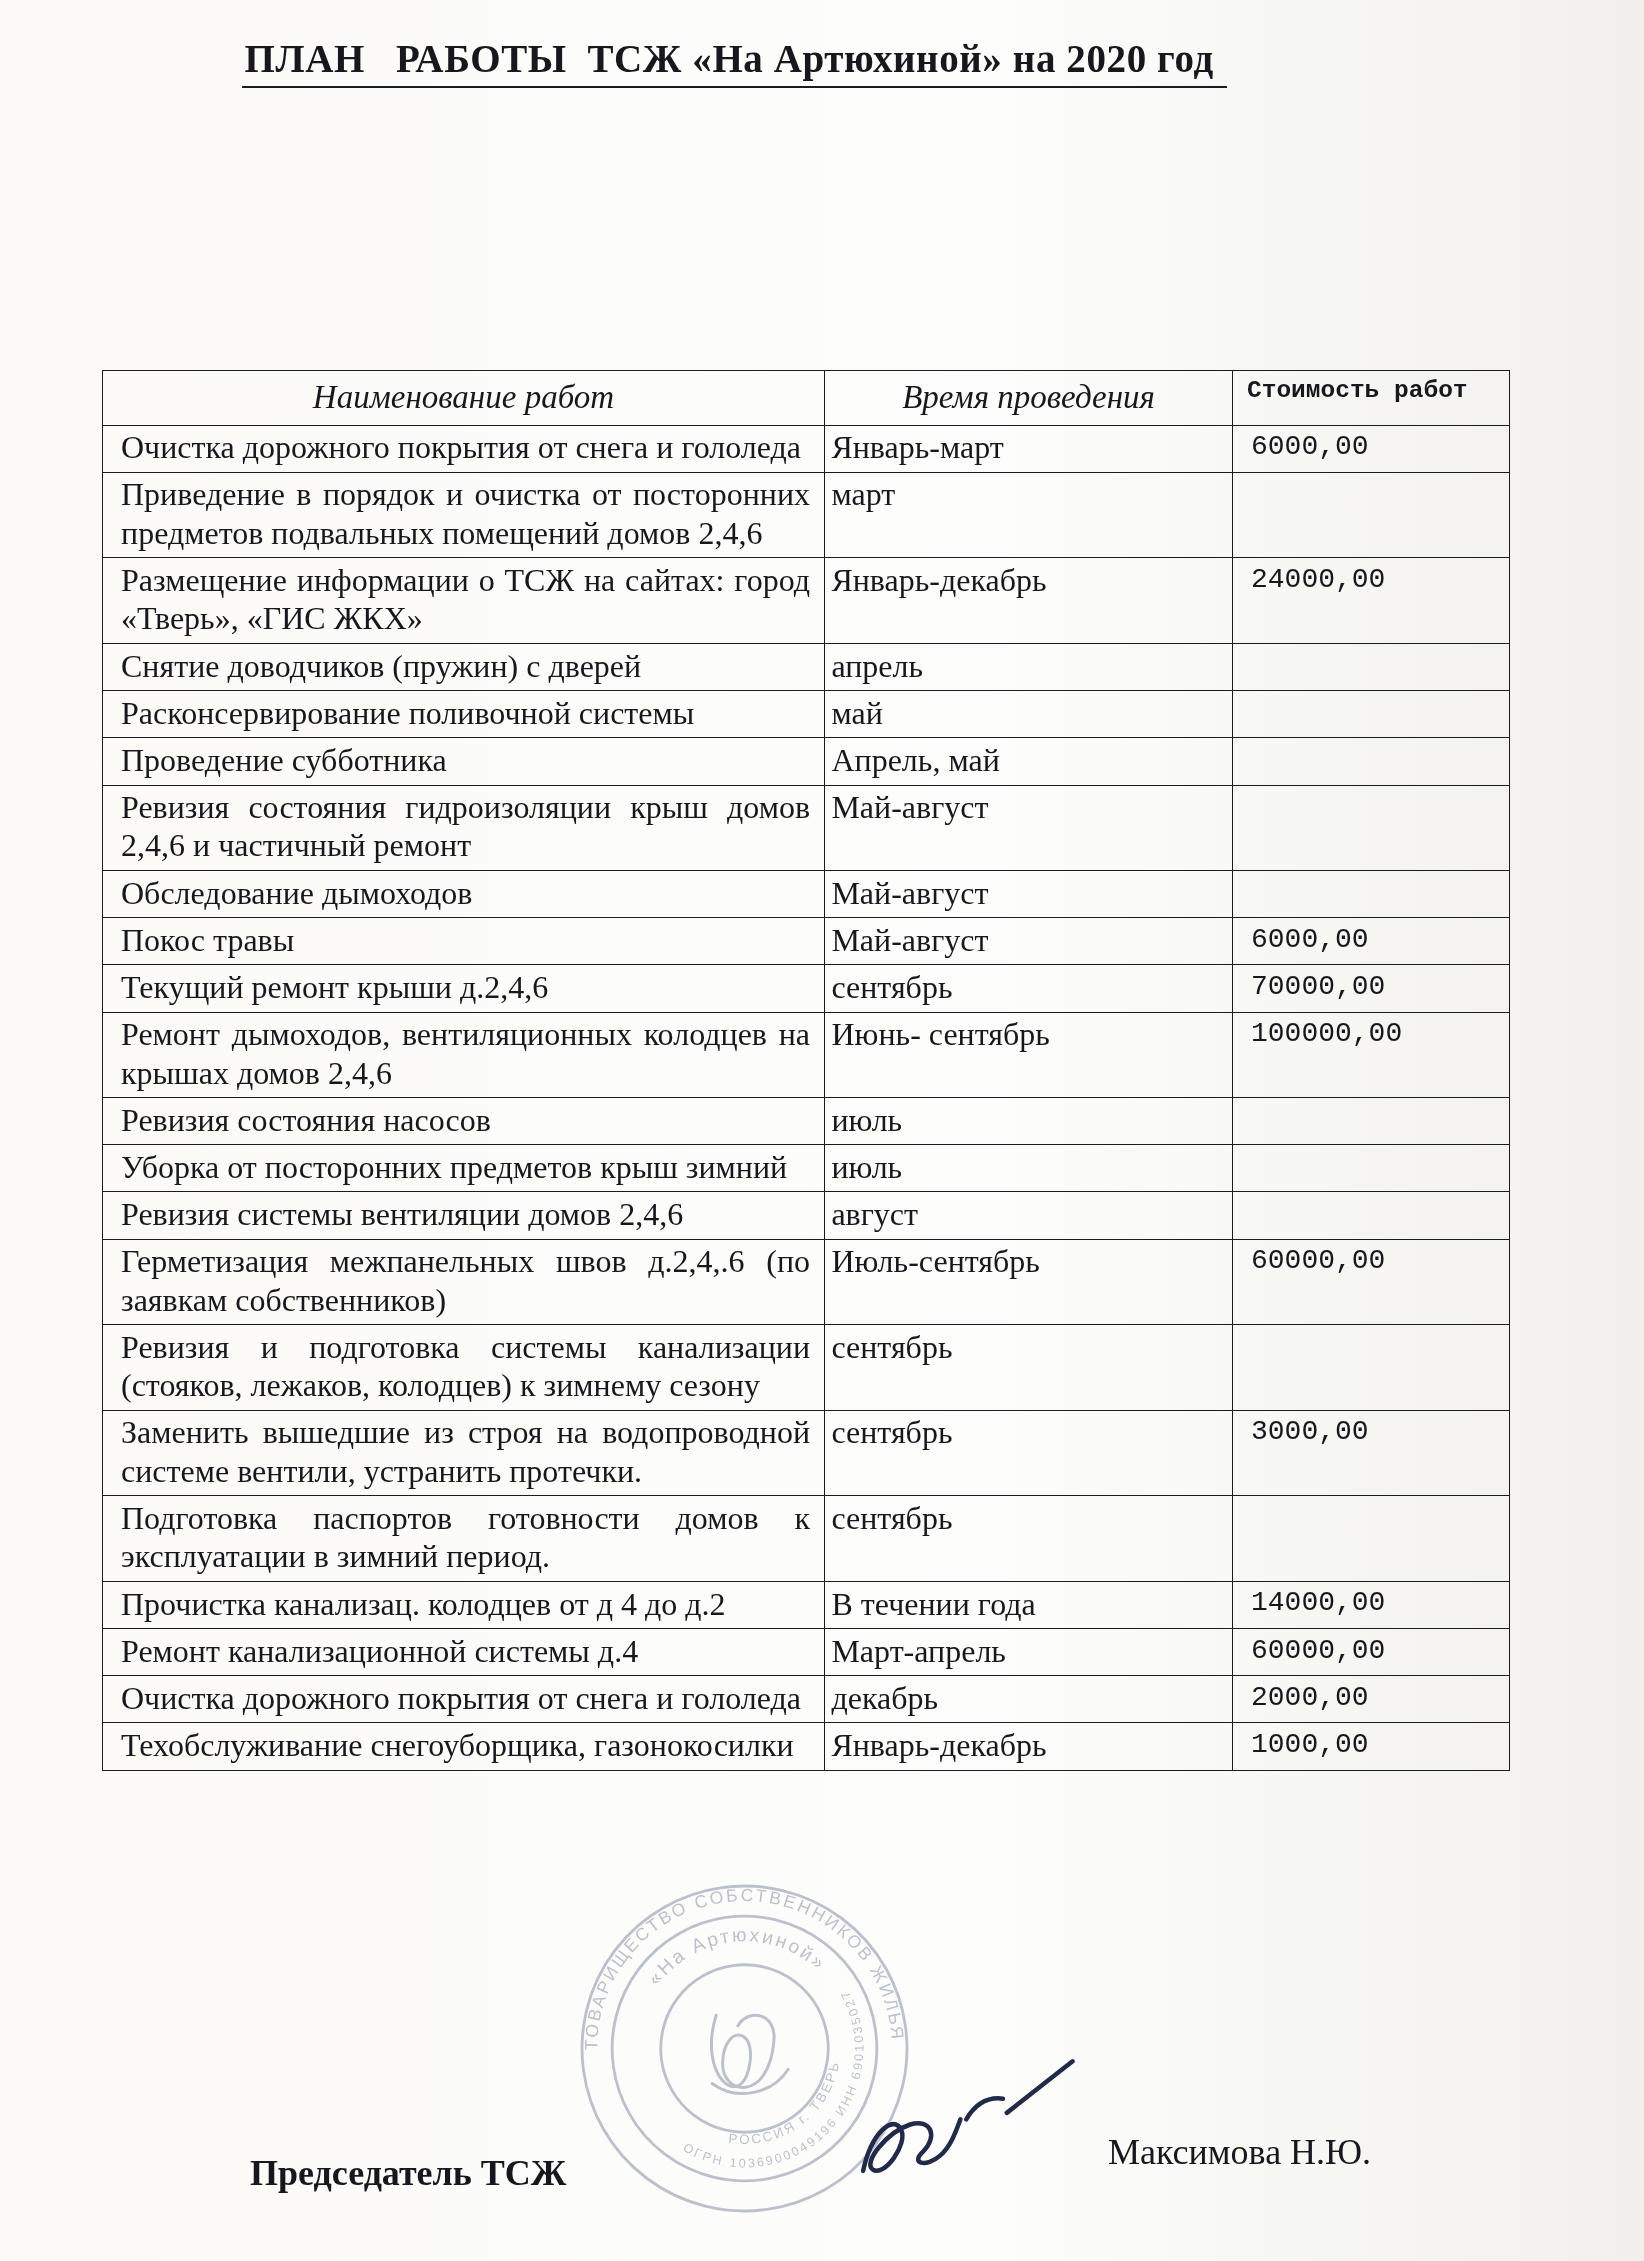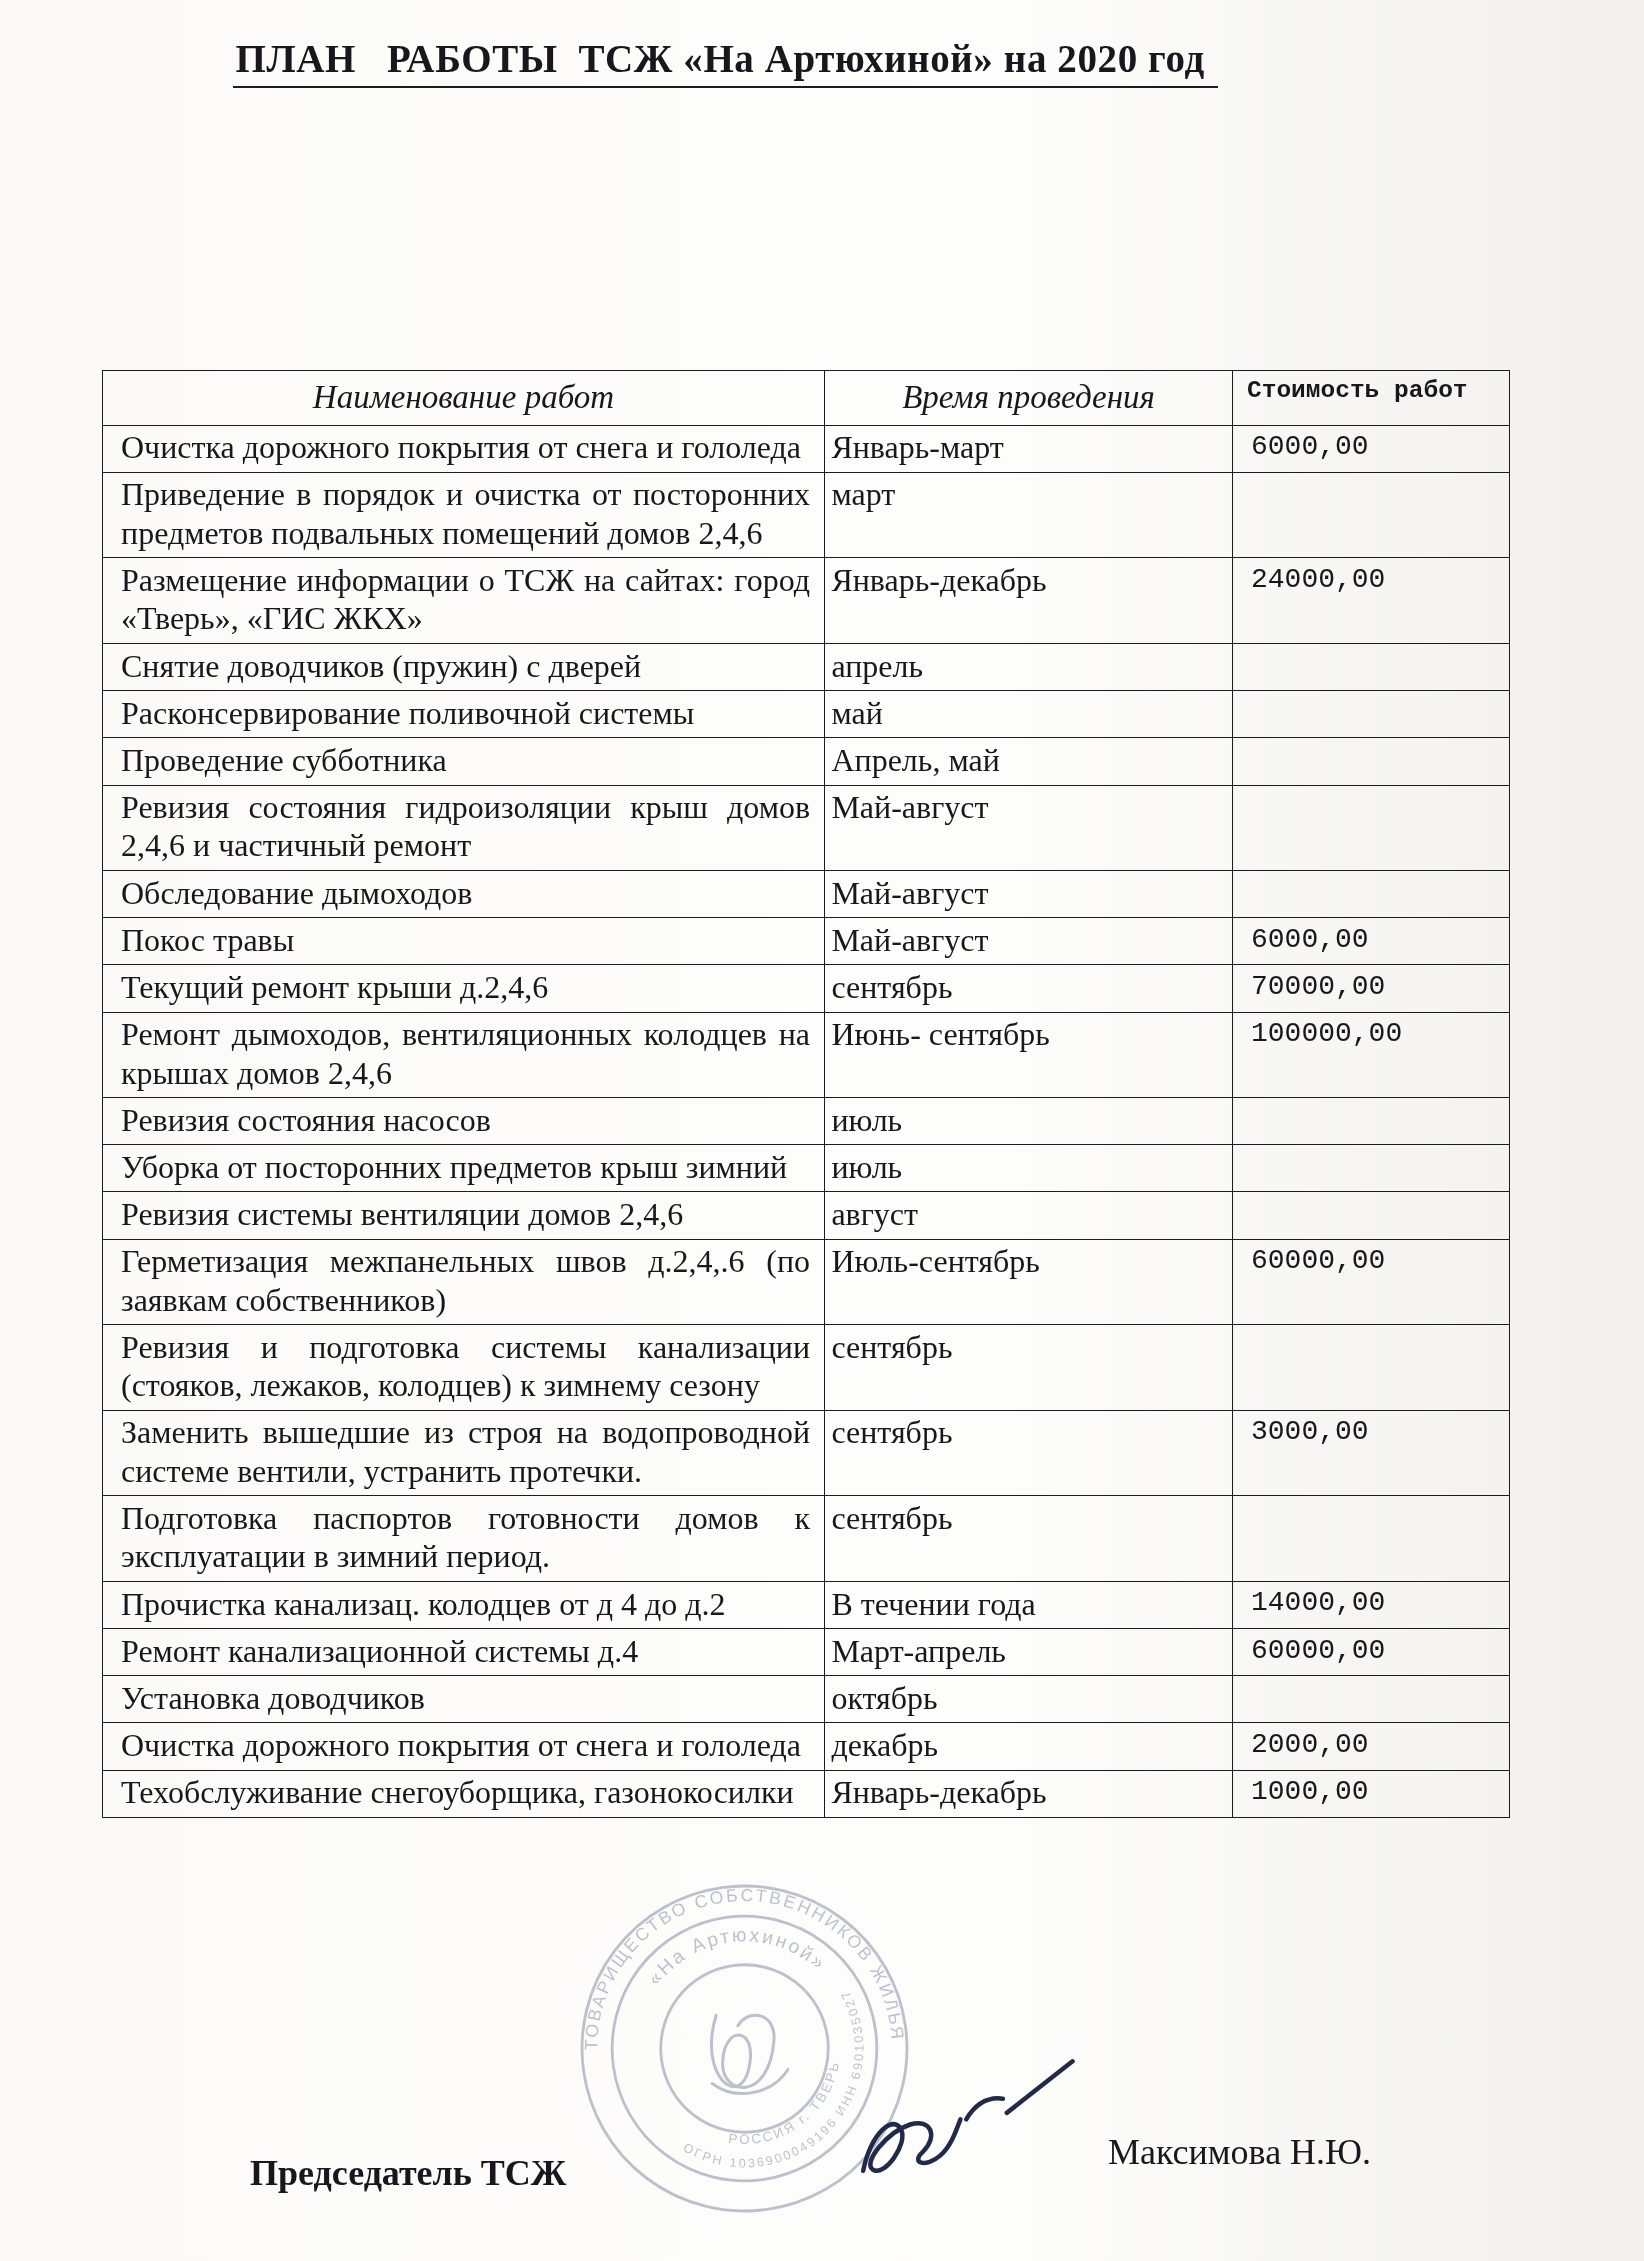--- a/index.html
+++ b/index.html
@@ -9,21 +9,21 @@
     overflow:hidden;
     background:#f4f3ef;
     font-family:"Liberation Serif","DejaVu Serif",serif;
     color:#17171d;
   }
   .page {
     position:absolute; inset:0;
     background:linear-gradient(90deg,#fbfaf7 0%,#fdfdfb 60%,#f1f0ec 100%);
   }
   .title {
-    position:absolute; left:233px; top:36px;
+    position:absolute; left:242px; top:36px;
     font-size:39px; font-weight:700; letter-spacing:0.6px;
     white-space:pre;
     border-bottom:2.6px solid #1b1b22;
     padding:0 13px 5.2px 2.6px;
   }
   table.work-table {
     position:absolute; left:102px; top:370px; width:1406px;
     border-collapse:collapse; table-layout:fixed;
     background:transparent;
   }
@@ -198,25 +198,20 @@
           <td class="col-work">Прочистка канализац. колодцев от д 4  до д.2</td>
           <td class="col-time">В течении года</td>
           <td class="col-cost">14000,00</td>
         </tr>
         <tr>
           <td class="col-work">Ремонт канализационной системы д.4</td>
           <td class="col-time">Март-апрель</td>
           <td class="col-cost">60000,00</td>
         </tr>
         <tr>
-          <td class="col-work">Установка доводчиков</td>
-          <td class="col-time">октябрь</td>
-          <td class="col-cost"></td>
-        </tr>
-        <tr>
           <td class="col-work">Очистка дорожного покрытия от снега и гололеда</td>
           <td class="col-time">декабрь</td>
           <td class="col-cost">2000,00</td>
         </tr>
         <tr>
           <td class="col-work">Техобслуживание снегоуборщика, газонокосилки</td>
           <td class="col-time">Январь-декабрь</td>
           <td class="col-cost">1000,00</td>
         </tr>
       </tbody>

